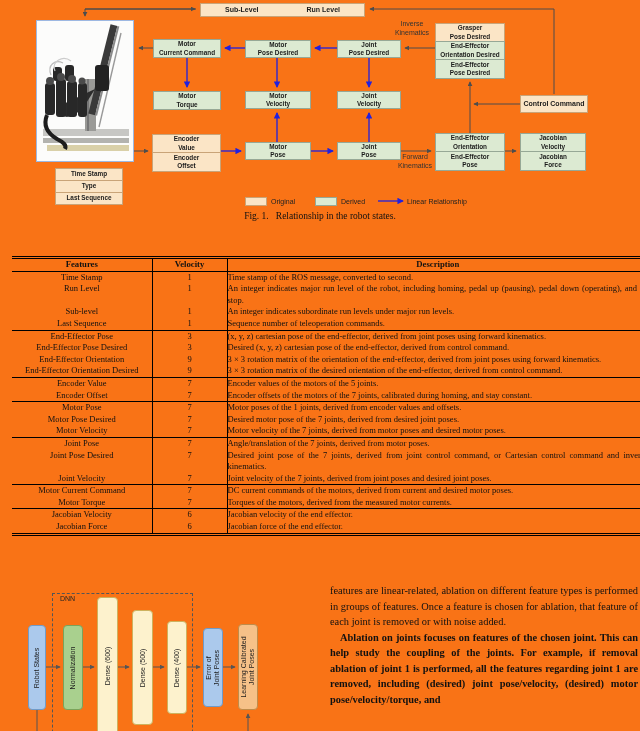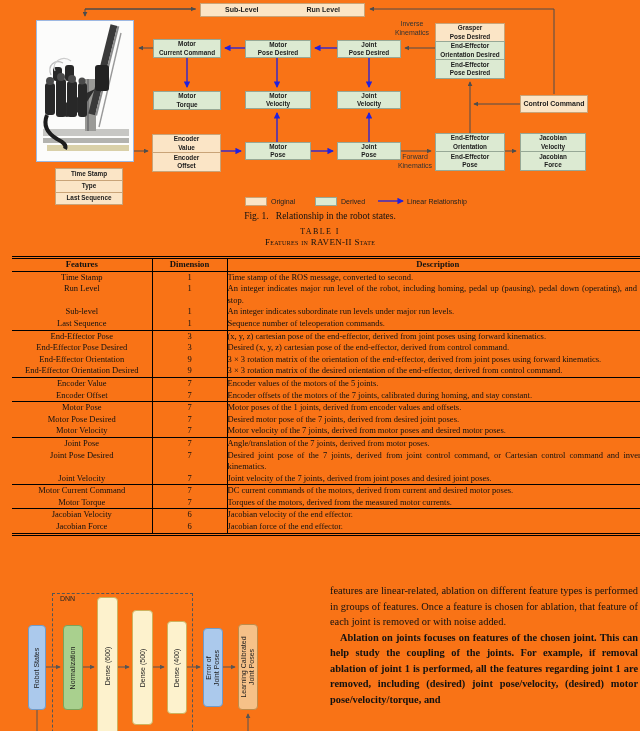--- a/index.html
+++ b/index.html
@@ -197,35 +197,31 @@
 
     <div class="legend-sw orange" style="left:245px;top:197px;"></div>
     <div class="legend-txt" style="left:271px;top:197px;">Original</div>
     <div class="legend-sw green" style="left:315px;top:197px;"></div>
     <div class="legend-txt" style="left:341px;top:197px;">Derived</div>
     <div class="legend-txt" style="left:407px;top:197px;">Linear Relationship</div>
 
     <div class="fig1-caption">Fig. 1.   Relationship in the robot states.</div>
   </div>
 
-  <div class="tcaps">
-    <div class="tnum">TABLE I</div>
-    <div class="ttitle">Features in RAVEN-II State</div>
-  </div>
 
   <table class="features">
     <colgroup>
         <col style="width:140px">
         <col style="width:75px">
         <col style="width:421px">
       </colgroup>
     <thead>
       <tr>
         <th>Features</th>
-        <th>Dimension</th>
+        <th>Velocity</th>
         <th>Description</th>
       </tr>
     </thead>
     <tbody>
         <tr>
           <td class="feature">Time Stamp</td>
           <td class="dimension">1</td>
           <td class="description">Time stamp of the ROS message, converted to second.</td>
         </tr>
         <tr>

